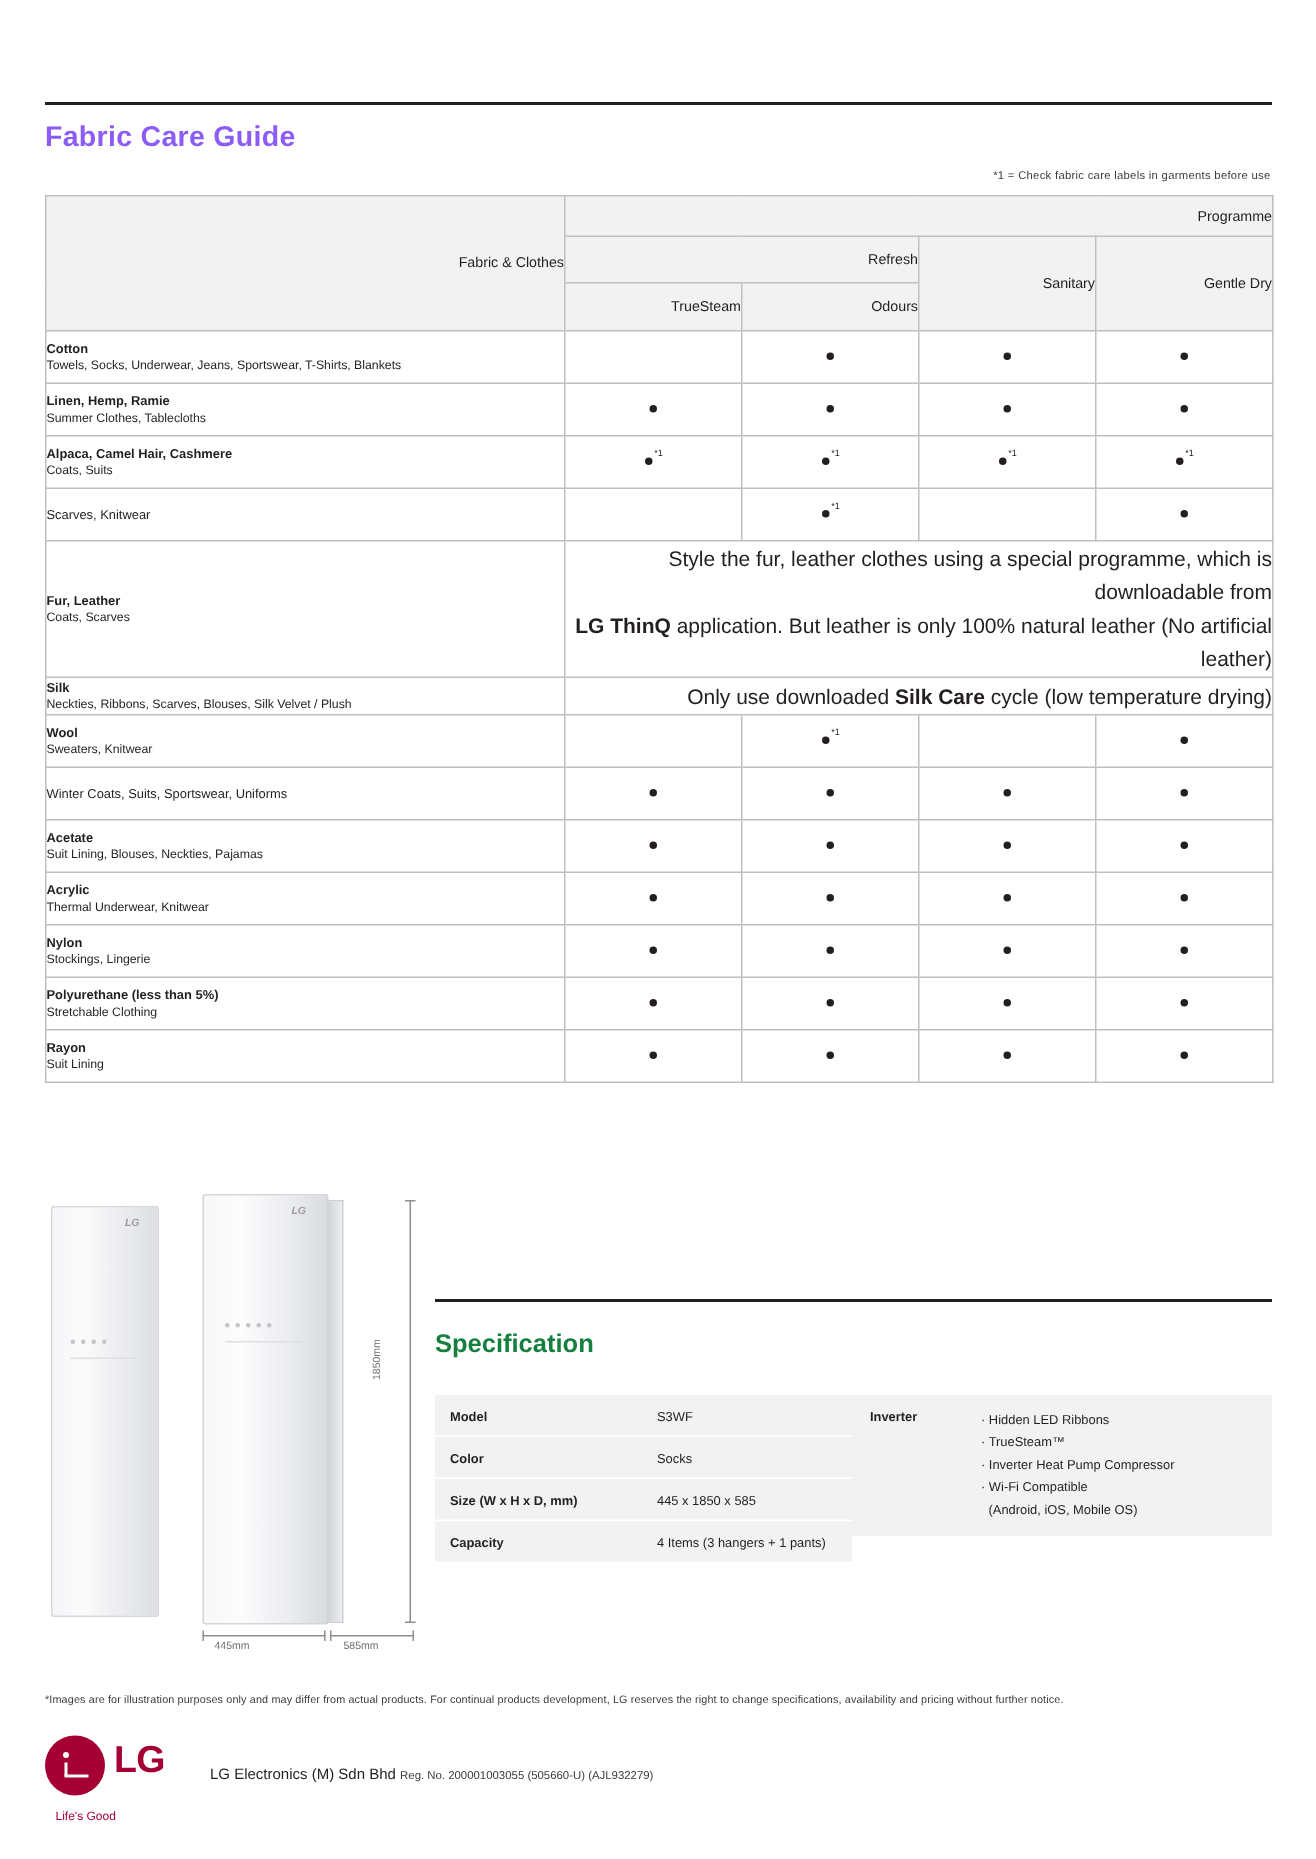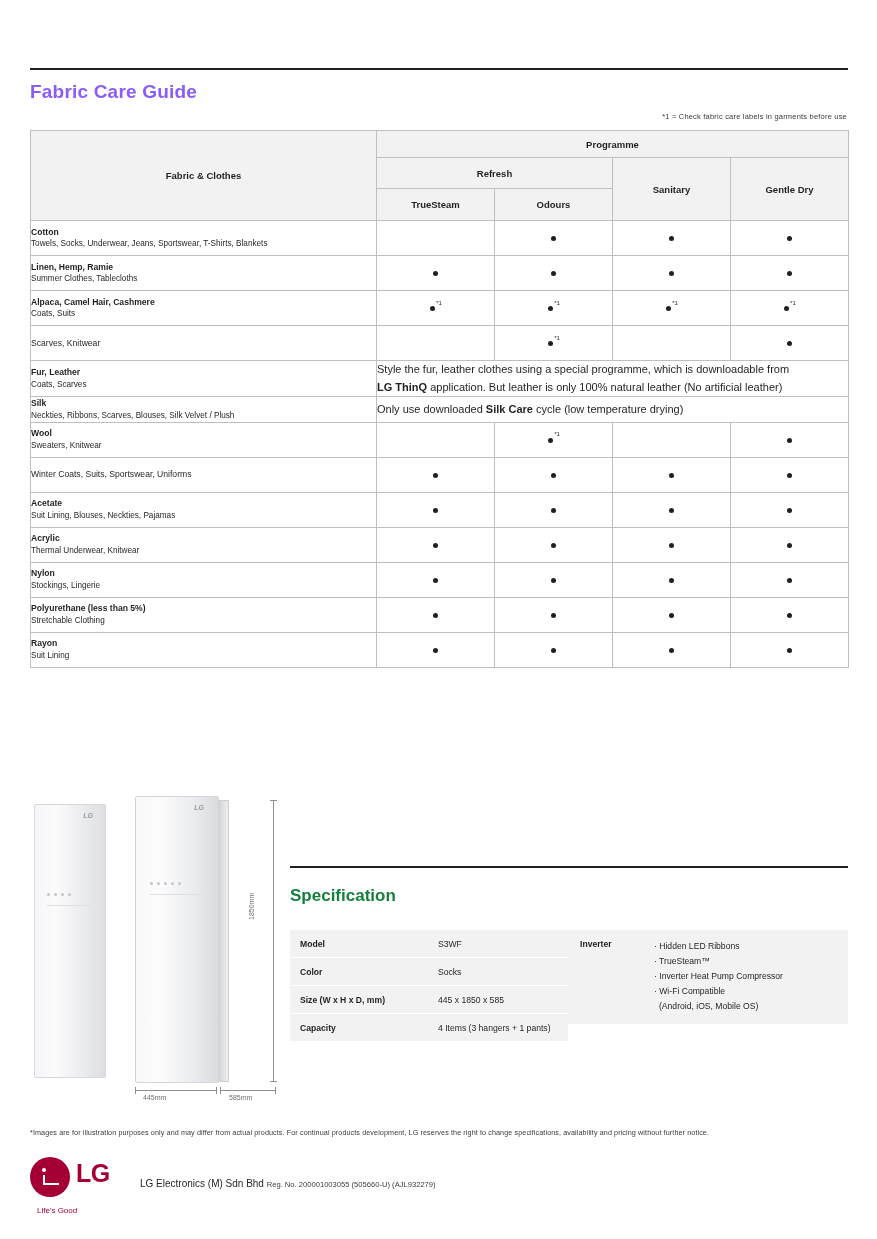--- a/index.html
+++ b/index.html
@@ -56,22 +56,22 @@
     border-collapse: collapse;
     table-layout: fixed;
   }
   table.fabric th, table.fabric td {
     border: 1px solid #bfbfbf;
     padding: 0;
     vertical-align: middle;
   }
   table.fabric thead th {
     background: #f2f2f2;
-    font-weight: bold;
-    text-align: center;
+    font-weight: normal;
+    text-align: right;
     font-size: 9.5px;
     color: #231f20;
     margin-top: 28px;
   }
   .th-prog { height: 26px; font-size: 9.5px; }
   .th-refresh { height: 30px; font-size: 9.5px; }
   .th-sub { height: 31px; font-size: 9px; }
   .th-fabric {
     font-size: 9.5px;
   }
@@ -108,22 +108,22 @@
     vertical-align: middle;
   }
   .sup {
     font-size: 6px;
     vertical-align: super;
     position: relative;
     left: 1px;
     top: -2px;
   }
   td.span-note {
-    text-align: left;
-    font-size: 11px;
+    text-align: right;
+    font-size: 14px;
     line-height: 1.6;
     padding: 8px 10px;
     color: #231f20;
   }
   td.span-note b { font-weight: bold; }
 
   
   .product-area {
     position: absolute;
     left: 30px;

